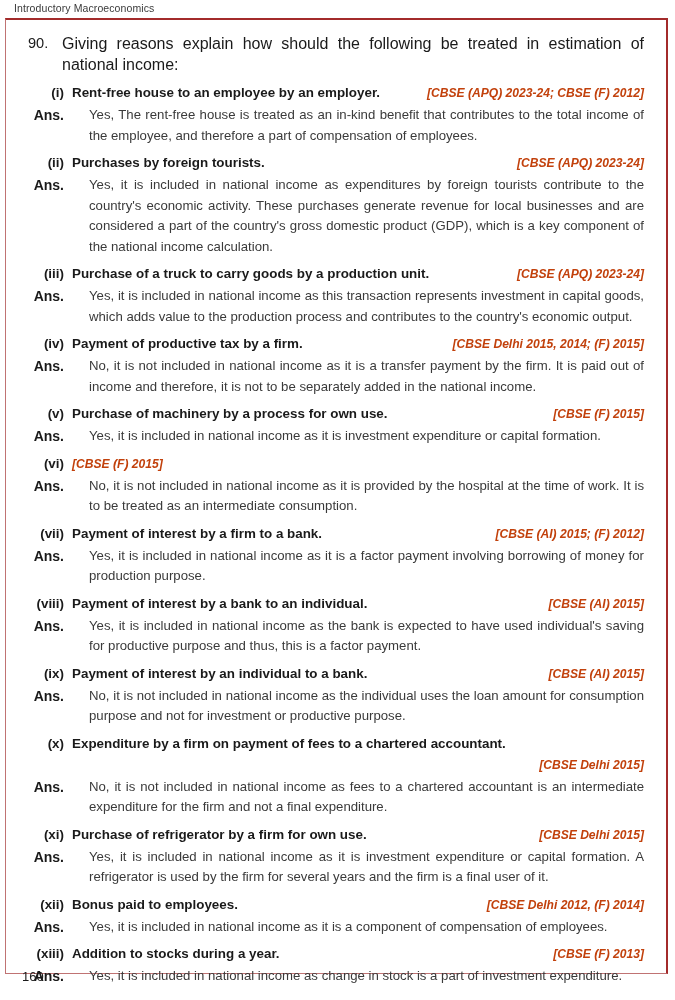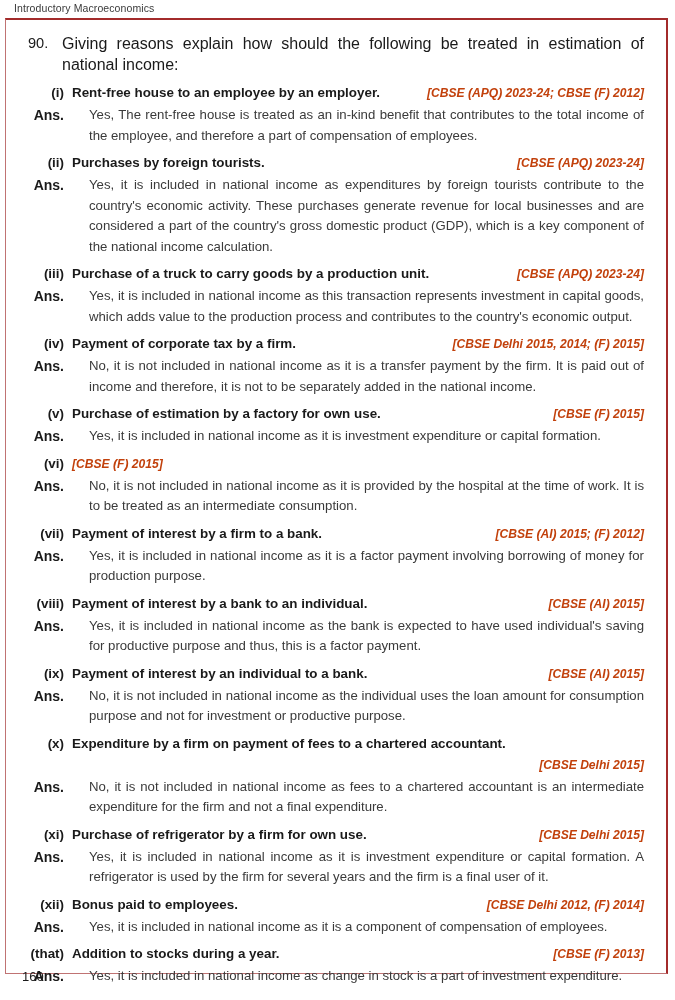--- a/index.html
+++ b/index.html
@@ -213,36 +213,36 @@
         <div class="answer">
           <div class="ans-label">Ans.</div>
           <div class="ans-text">Yes, it is included in national income as this transaction represents investment in capital goods, which adds value to the production process and contributes to the country's economic output.</div>
         </div>
       </div>
       <div>
         <div class="sub-item">
           <div class="roman-label">(iv)</div>
           <div class="sub-body">
             <div class="sub-line">
-              <span class="sub-stmt">Payment of corporate tax by a firm.</span>
+              <span class="sub-stmt">Payment of productive tax by a firm.</span>
               <span class="cbse-tag">[CBSE Delhi 2015, 2014; (F) 2015]</span>
             </div>
           </div>
         </div>
         <div class="answer">
           <div class="ans-label">Ans.</div>
           <div class="ans-text">No, it is not included in national income as it is a transfer payment by the firm. It is paid out of income and therefore, it is not to be separately added in the national income.</div>
         </div>
       </div>
       <div>
         <div class="sub-item">
           <div class="roman-label">(v)</div>
           <div class="sub-body">
             <div class="sub-line">
-              <span class="sub-stmt">Purchase of estimation by a factory for own use.</span>
+              <span class="sub-stmt">Purchase of machinery by a process for own use.</span>
               <span class="cbse-tag">[CBSE (F) 2015]</span>
             </div>
           </div>
         </div>
         <div class="answer">
           <div class="ans-label">Ans.</div>
           <div class="ans-text">Yes, it is included in national income as it is investment expenditure or capital formation.</div>
         </div>
       </div>
       <div>
@@ -344,21 +344,21 @@
             </div>
           </div>
         </div>
         <div class="answer">
           <div class="ans-label">Ans.</div>
           <div class="ans-text">Yes, it is included in national income as it is a component of compensation of employees.</div>
         </div>
       </div>
       <div>
         <div class="sub-item">
-          <div class="roman-label">(that)</div>
+          <div class="roman-label">(xiii)</div>
           <div class="sub-body">
             <div class="sub-line">
               <span class="sub-stmt">Addition to stocks during a year.</span>
               <span class="cbse-tag">[CBSE (F) 2013]</span>
             </div>
           </div>
         </div>
         <div class="answer">
           <div class="ans-label">Ans.</div>
           <div class="ans-text">Yes, it is included in national income as change in stock is a part of investment expenditure.</div>

